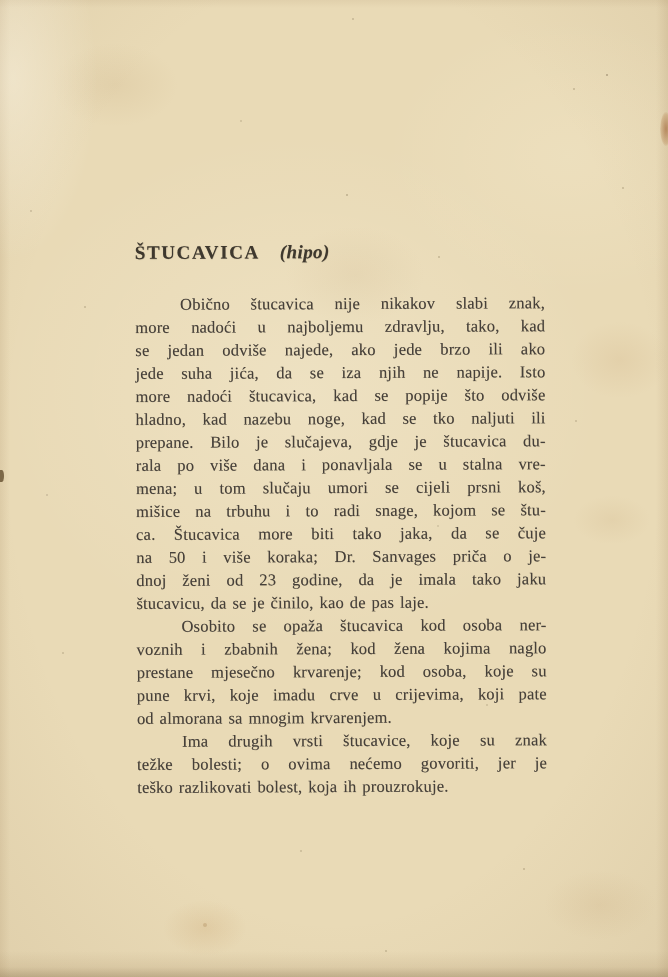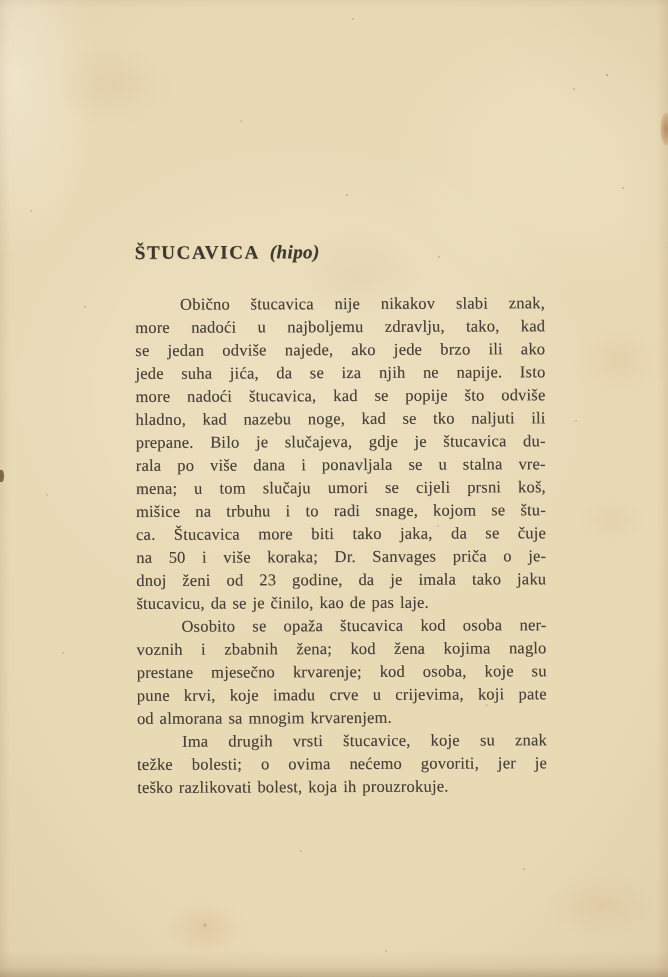--- a/index.html
+++ b/index.html
@@ -89,21 +89,21 @@
     font-size: 19px; line-height: 22px;
     font-weight: bold;
     letter-spacing: 1.6px;
     color: #3e382e;
     text-shadow: 0.3px 0.3px 0.7px rgba(60,50,40,0.45);
   }
   h1.title .annot {
     font-style: italic;
     font-weight: bold;
     letter-spacing: 0.4px;
-    margin-left: 10px;
+    margin-left: 20px;
     font-family: Liberation Serif, serif;
   }
   .text-block { margin-top: 29px; }
   .paragraph { margin: 0; }
   .line {
     font-size: 16.5px;
     line-height: 23px;
     letter-spacing: 0.2px;
     word-spacing: 1.5px;
     text-align: justify;

